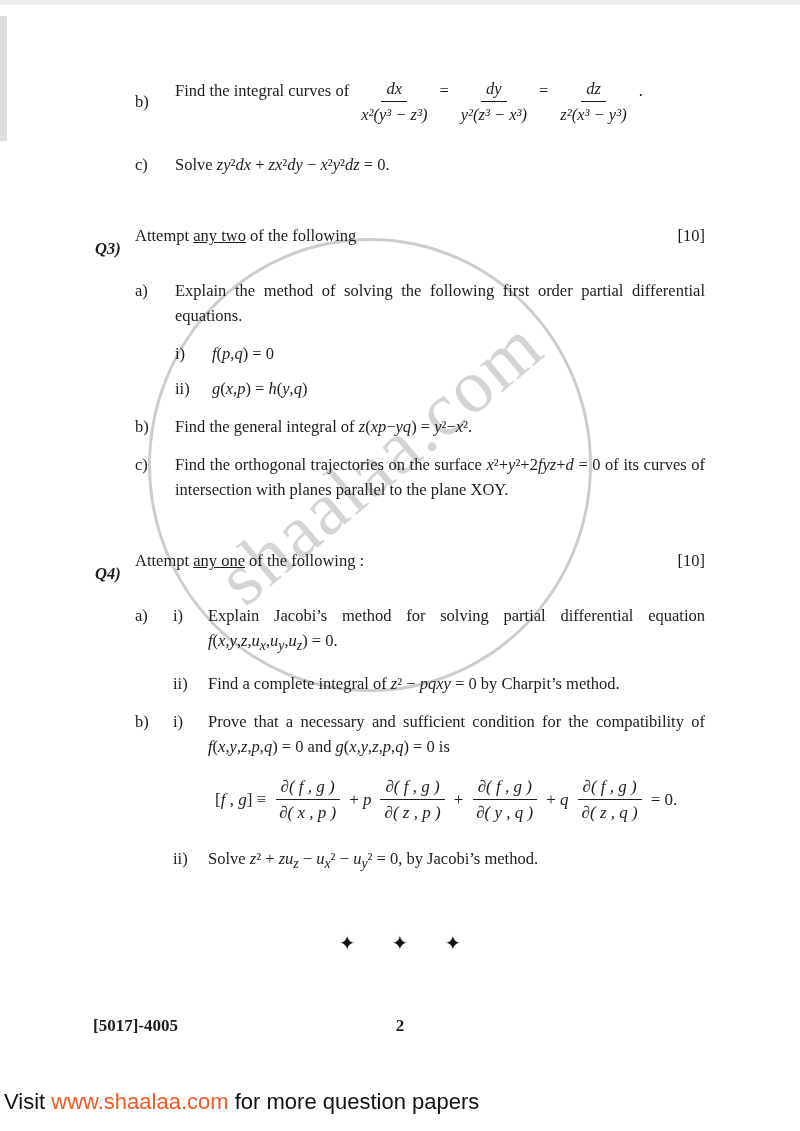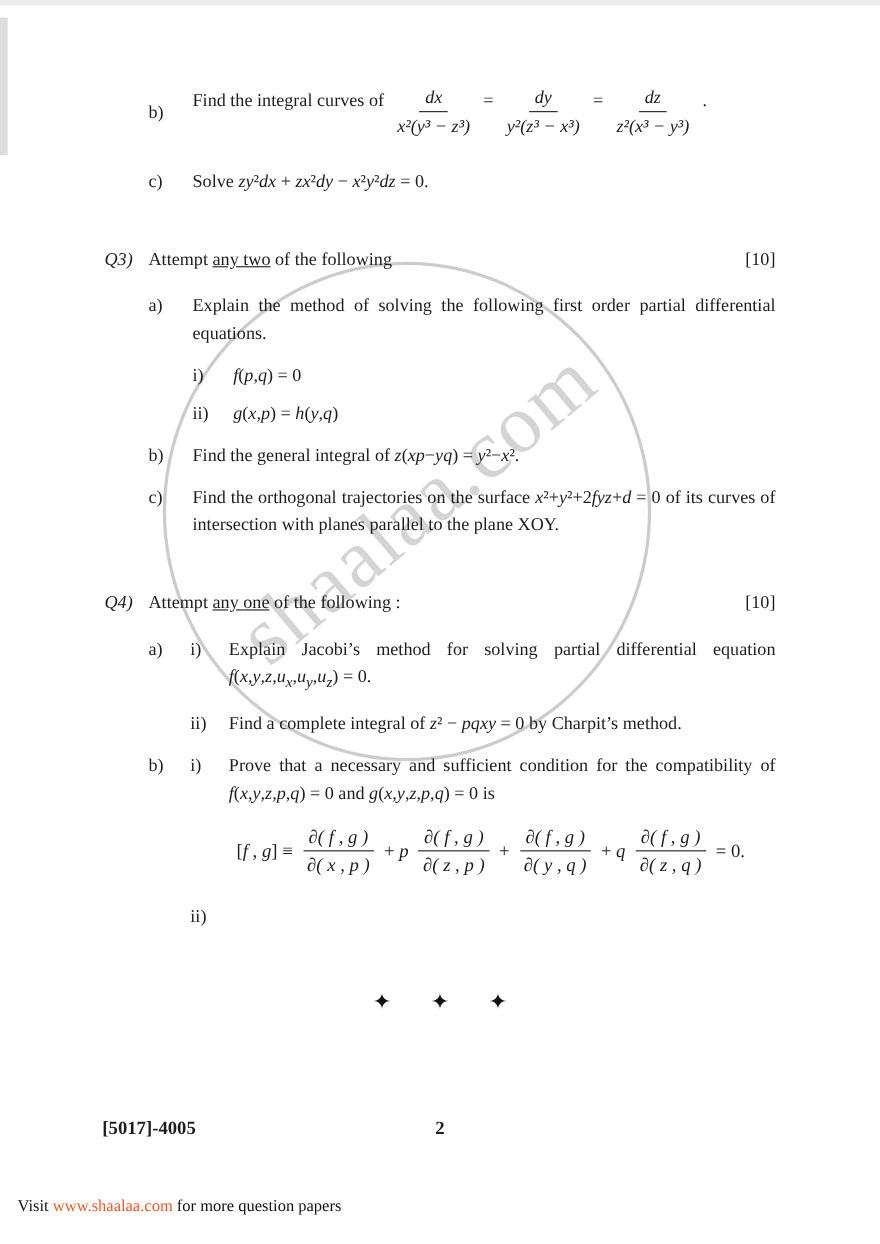--- a/index.html
+++ b/index.html
@@ -48,21 +48,21 @@
   .indent1 { margin-left: 40px; }
   .sub2 { margin-left: 80px; }
   .lbl { flex: 0 0 40px; }
   .lbl2 { flex: 0 0 37px; }
   .lbl-a { flex: 0 0 38px; }
   .lbl-i { flex: 0 0 35px; }
   .txt { flex: 1; }
   .just { text-align: justify; }
   .ul { text-decoration: underline; text-align: right; }
   .q-heading { display: flex; margin-top: 46px; }
-  .q-num { flex: 0 0 40px; font-weight: normal; font-style: italic; }
+  .q-num { flex: 0 0 40px; font-weight: bold; font-style: italic; margin-top: 13px; }
   .q-marks { margin-left: auto; font-weight: normal; }
   .mt-sm { margin-top: 10px; }
   .mt-md { margin-top: 13px; }
   .mt-lg { margin-top: 17px; }
   .mt-c { margin-top: 27px; }
   
   .mathline { display: flex; align-items: flex-start; gap: 7px; flex-wrap: nowrap; }
   .frac {
     display: inline-flex; flex-direction: column; align-items: center;
     font-style: italic; text-align: center; line-height: 21px;
@@ -70,23 +70,23 @@
   .frac .num { padding: 0 5px 2px; border-bottom: 1px solid #1c1c1c; }
   .frac .den { padding: 2px 5px 0; }
   .eqline { display: flex; align-items: center; gap: 8px; margin-left: 120px; margin-top: 17px; font-size: 17px; }
   
   .stars { display: flex; justify-content: center; gap: 36px; margin-top: 54px; font-size: 20px; color: #111; }
   
   .page-footer { position: absolute; z-index: 2; top: 1016px; left: 0; right: 0; font-size: 17px; font-weight: bold; }
   .page-footer .code { position: absolute; left: 93px; top: 0; font-family: Liberation Serif, serif; }
   .page-footer .pagenum { text-align: center; }
   .site-footer {
-    position: absolute; z-index: 2; top: 1089px; left: 16px;
-    font-family: Liberation Serif, serif;
-    font-size: 15px; color: #111111;
+    position: absolute; z-index: 2; top: 1089px; left: 4px;
+    font-family: Liberation Sans, sans-serif;
+    font-size: 22px; color: #111111;
   }
 </style>
 </head>
 <body>
 
 <div class="page">
 
   <div class="scan-edge-top"></div>
   <div class="scan-edge-left"></div>
 
@@ -199,20 +199,21 @@
       <span class="frac">
         <span class="num">∂( f , g )</span>
         <span class="den">∂( z , q )</span>
       </span>
       <span>= 0.</span>
     </div>
 
     <div class="row indent1" style="margin-top:23px">
       <span class="lbl-a"></span>
       <span class="lbl-i">ii)</span>
+      <div class="txt">Solve <i>z</i>² + <i>zu</i><sub><i>z</i></sub> − <i>u</i><sub><i>x</i></sub>² − <i>u</i><sub><i>y</i></sub>² = 0, by Jacobi’s method.</div>
     </div>
 
     <div class="stars">
       <span>✦</span>
       <span>✦</span>
       <span>✦</span>
     </div>
 
   </div>
 

